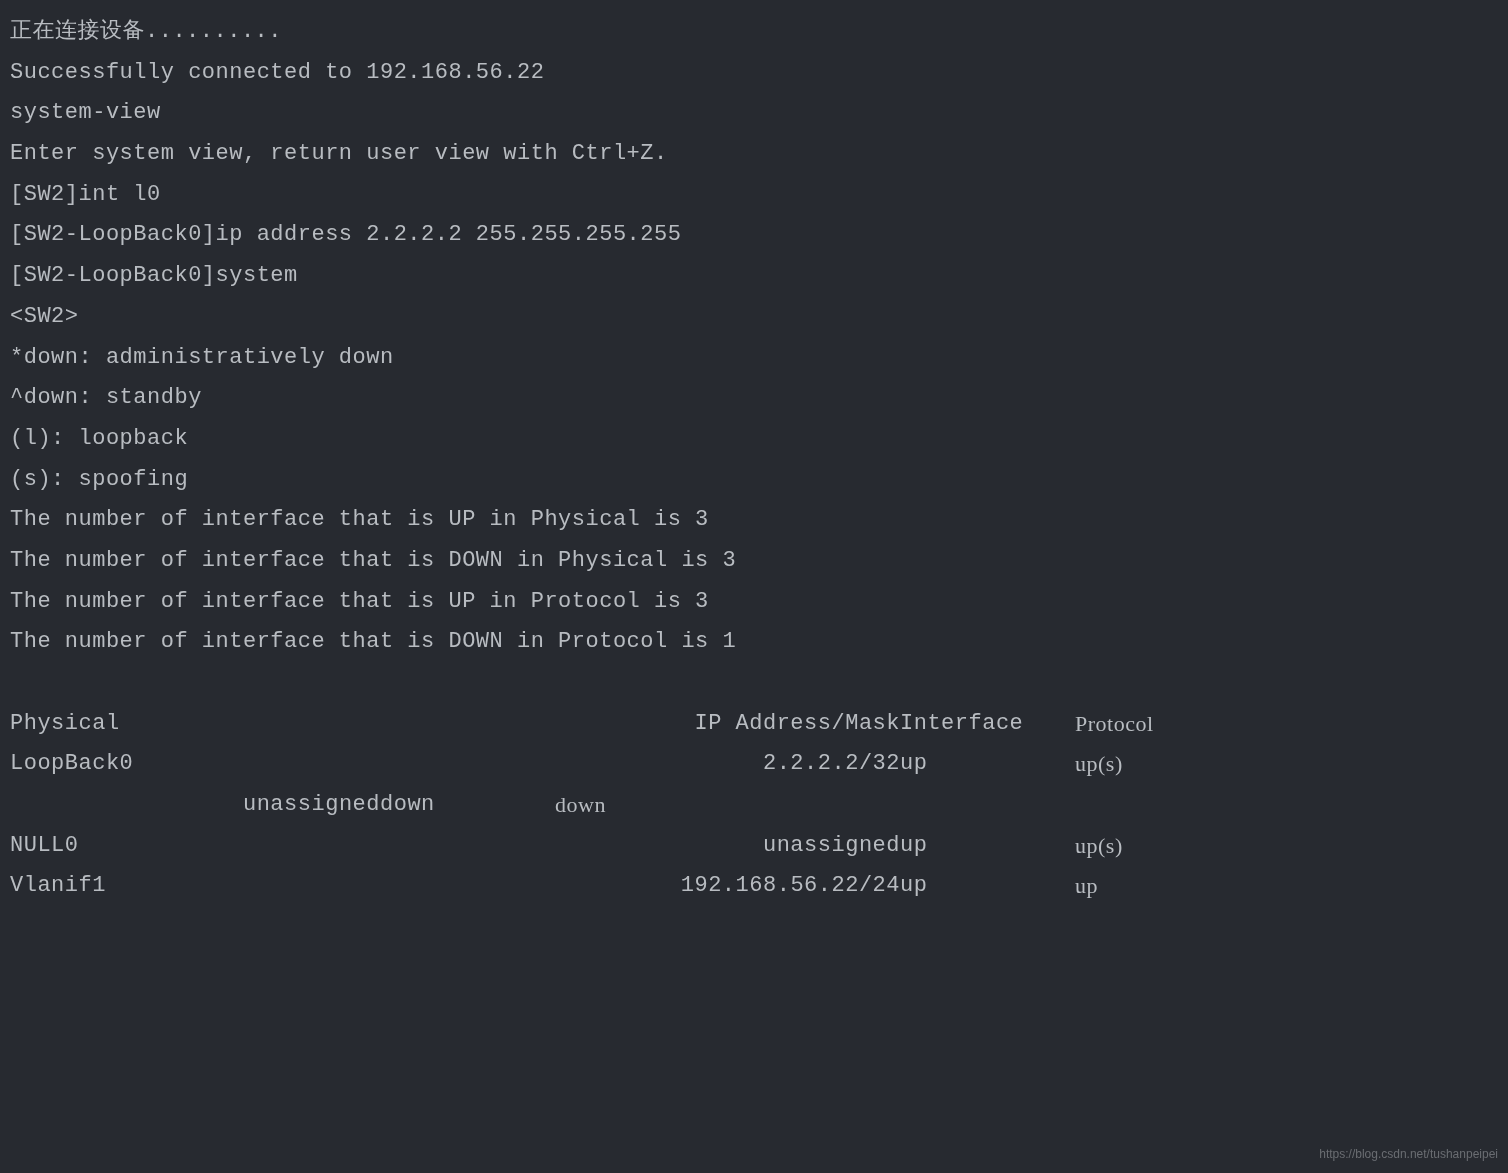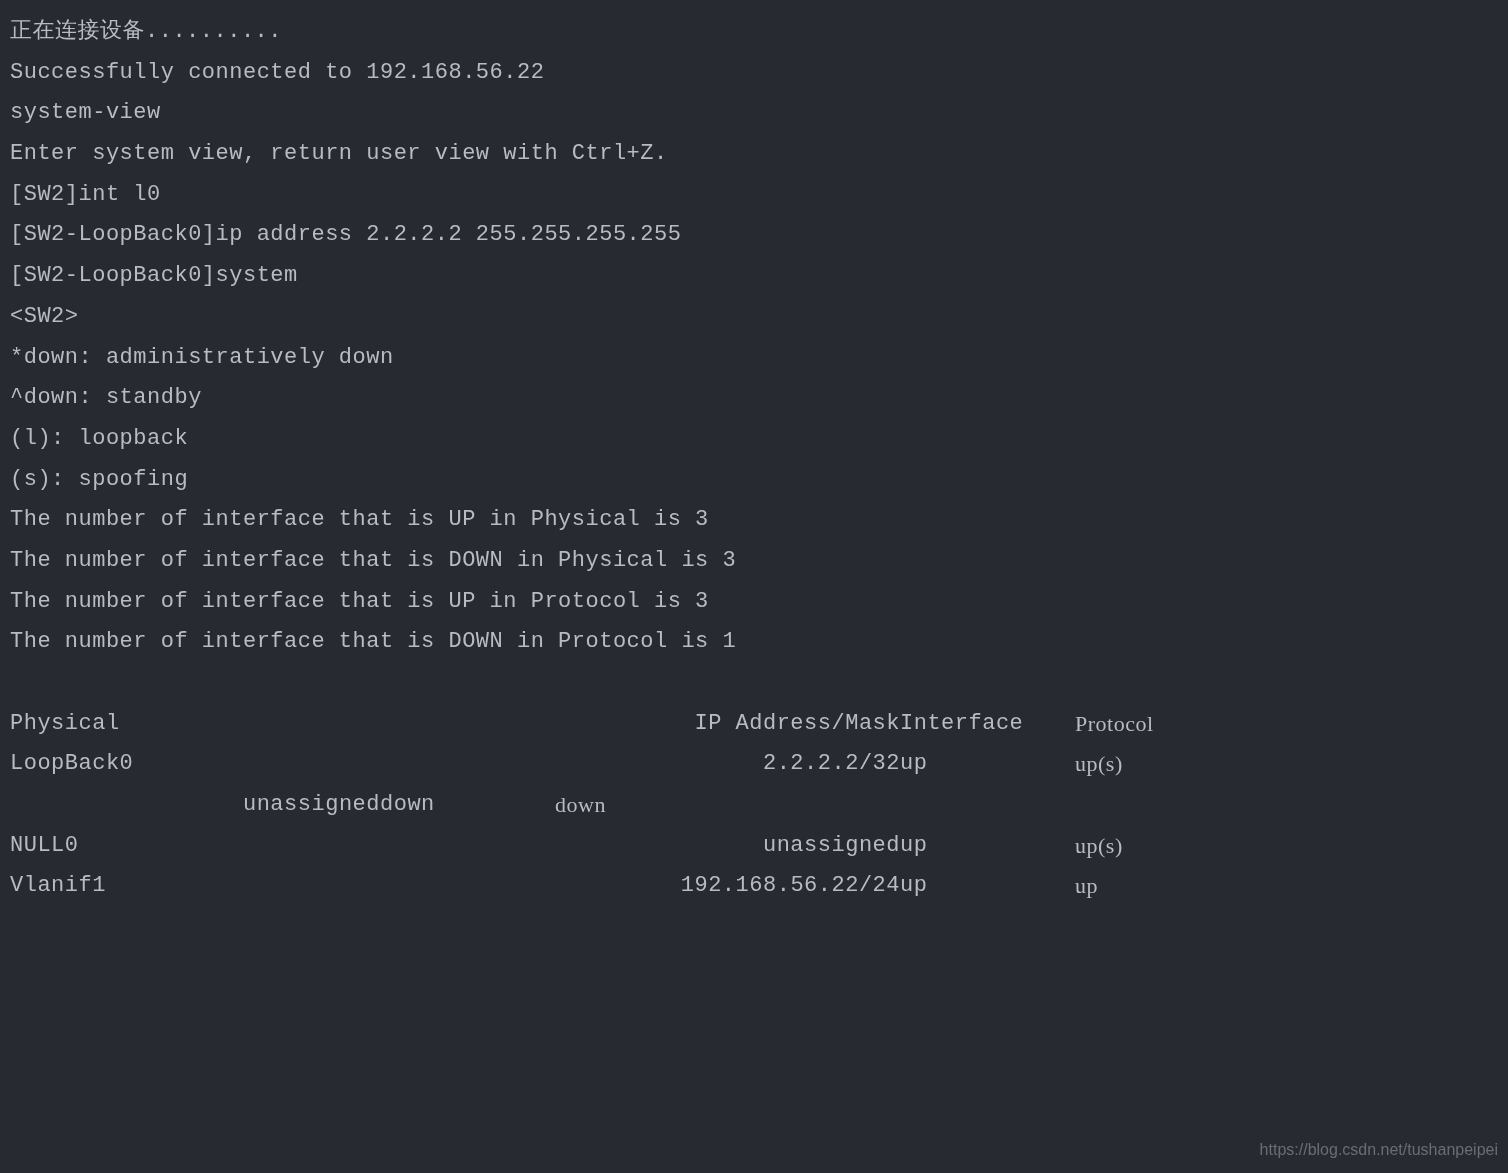--- a/index.html
+++ b/index.html
@@ -42,21 +42,21 @@
       width: 175px;
     }
     .col-protocol {
       flex: 1;
       font-family: Liberation Serif, serif;
     }
     .watermark {
       position: absolute;
       bottom: 8px;
       right: 10px;
-      font-size: 16px;
+      font-size: 12px;
       color: #6a6d72;
       font-family: Arial, sans-serif;
       letter-spacing: 0;
     }
   </style>
 </head>
 <body>
 
 <div class="terminal-line">正在连接设备..........</div>
 <div class="terminal-line">Successfully connected to 192.168.56.22</div>

